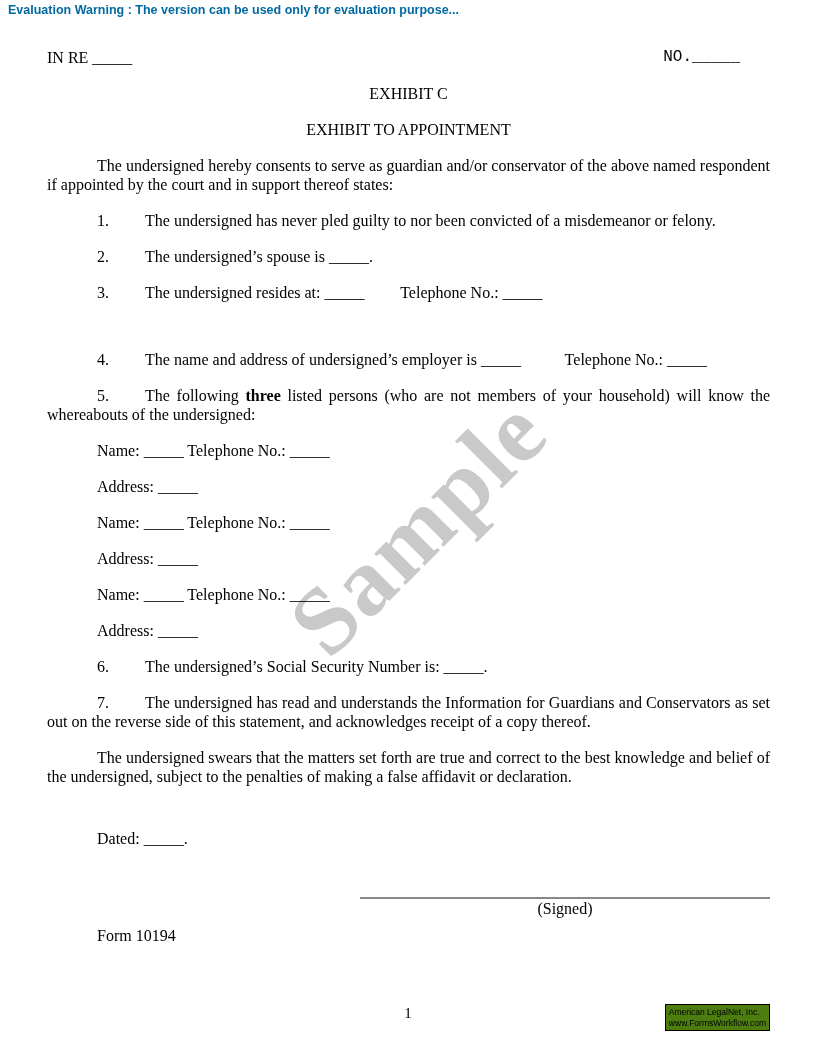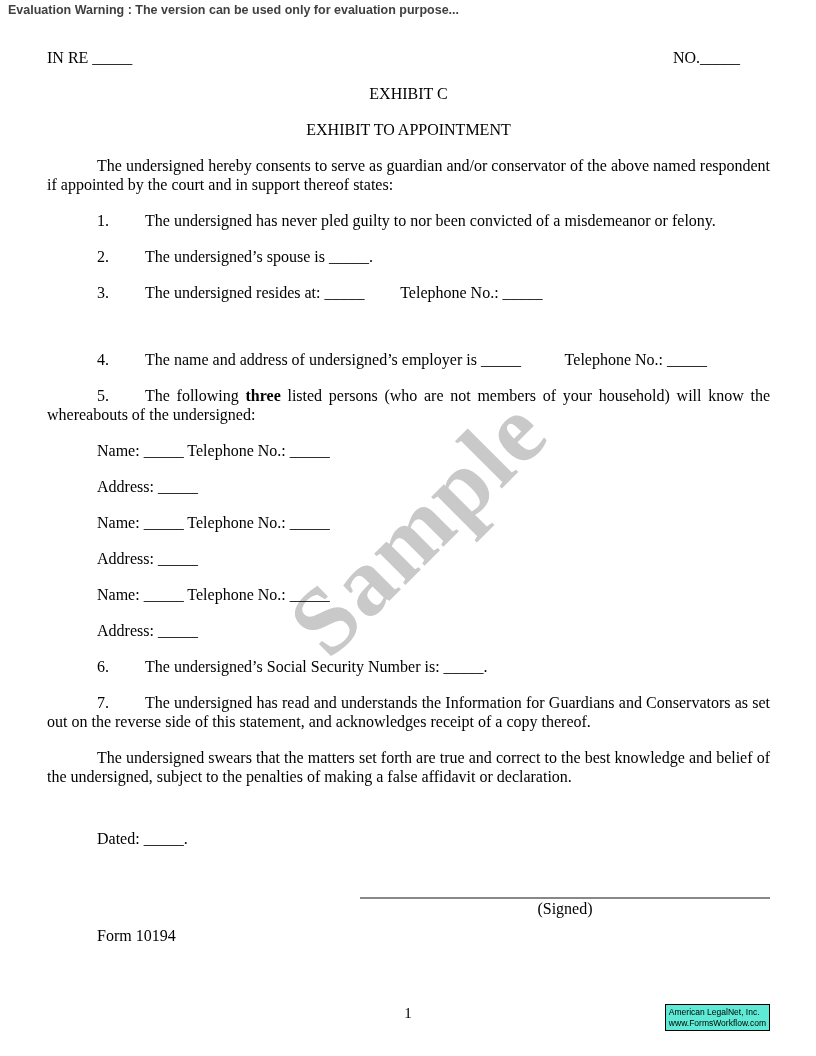--- a/index.html
+++ b/index.html
@@ -4,49 +4,49 @@
 <style>
   html,body { margin:0; padding:0; background:#ffffff; }
   .page {
     position:relative; width:816px; height:1056px; background:#fff;
     font-family:"Liberation Serif", serif; font-size:16px; color:#000;
     overflow:hidden; margin:0 auto;
   }
   .eval-warning {
     position:absolute; top:3px; left:8px;
     font-family:"Liberation Sans", sans-serif; font-size:12.5px; font-weight:bold;
-    color:#404040; z-index:3;
+    color:#0369a1; z-index:3;
   }
   .watermark {
     position:absolute; left:248px; top:462px; width:340px; height:130px;
     text-align:center; transform:rotate(-45deg); transform-origin:center center;
     font-family:"Liberation Serif", serif; font-weight:bold; font-size:96px;
     color:#c9c9c9; z-index:1; letter-spacing:2px; line-height:130px;
     user-select:none; pointer-events:none;
   }
   .content {
     position:absolute; left:47px; top:48px; width:723px; line-height:19px; z-index:2;
   }
   .caption-row { display:flex; justify-content:space-between;gap:24px; }
-  .caption-no { padding-right:30px; }
+  .caption-no { padding-right:30px;font-family:Liberation Mono, monospace; }
   .center-title { text-align:center; margin:17px 0 0 0; }
   p { margin:17px 0 0 0; }
   .justify { text-align:justify; }
   .indent { text-indent:50px; }
   .item .num { display:inline-block; width:48px; text-indent:0; }
   .extra-gap { margin-top:48px; }
   .contact-line { margin-left:50px; }
   .dated-line { margin-left:50px; margin-top:43px; }
   .sig-block { margin:49px 0 0 313px; width:410px; border-top:2px solid #888; text-align:center; }
   .form-number { margin-left:50px; margin-top:8px; }
   .page-number { position:absolute; bottom:34px; left:0; width:100%; text-align:center; font-size:15px; z-index:2; }
   .legalnet-box {
     position:absolute; right:46px; bottom:25px; border:1px solid #000;
     font-family:"Liberation Sans", sans-serif; font-size:8.5px; line-height:10.5px;
-    padding:2px 3px; z-index:2; background:#5eead4;
+    padding:2px 3px; z-index:2; background:#4d7c0f;
   }
 </style>
 </head>
 <body>
 
 <div class="page">
 
   <div class="eval-warning">Evaluation Warning : The version can be used only for evaluation purpose...</div>
 
   <div class="watermark">Sample</div>

